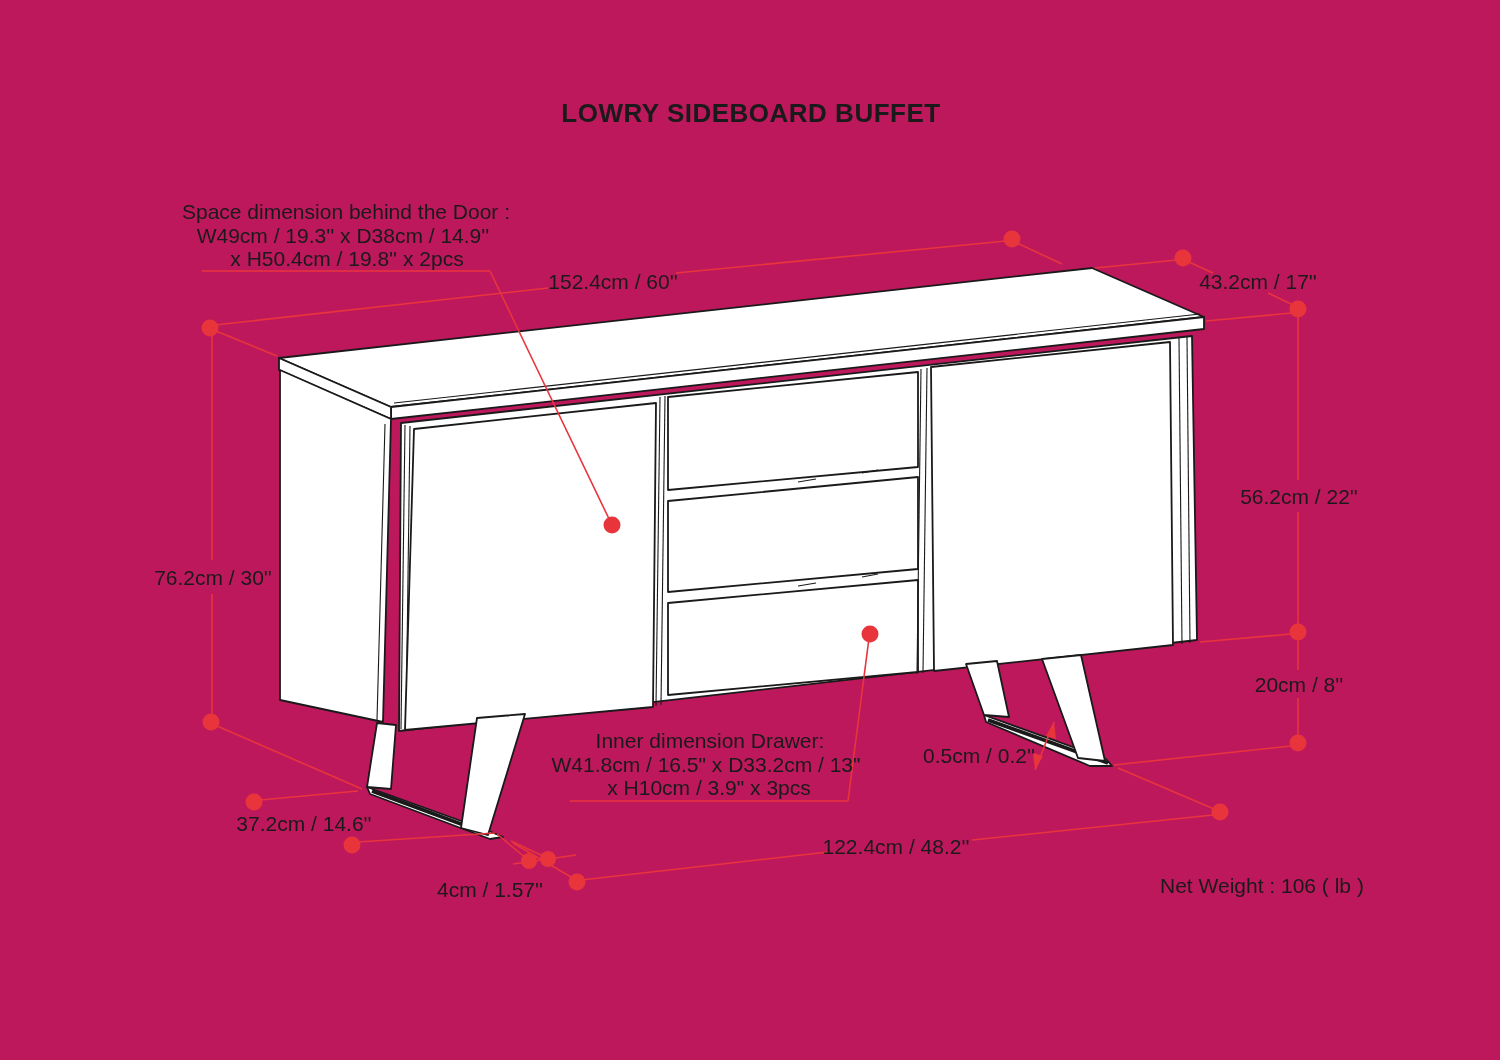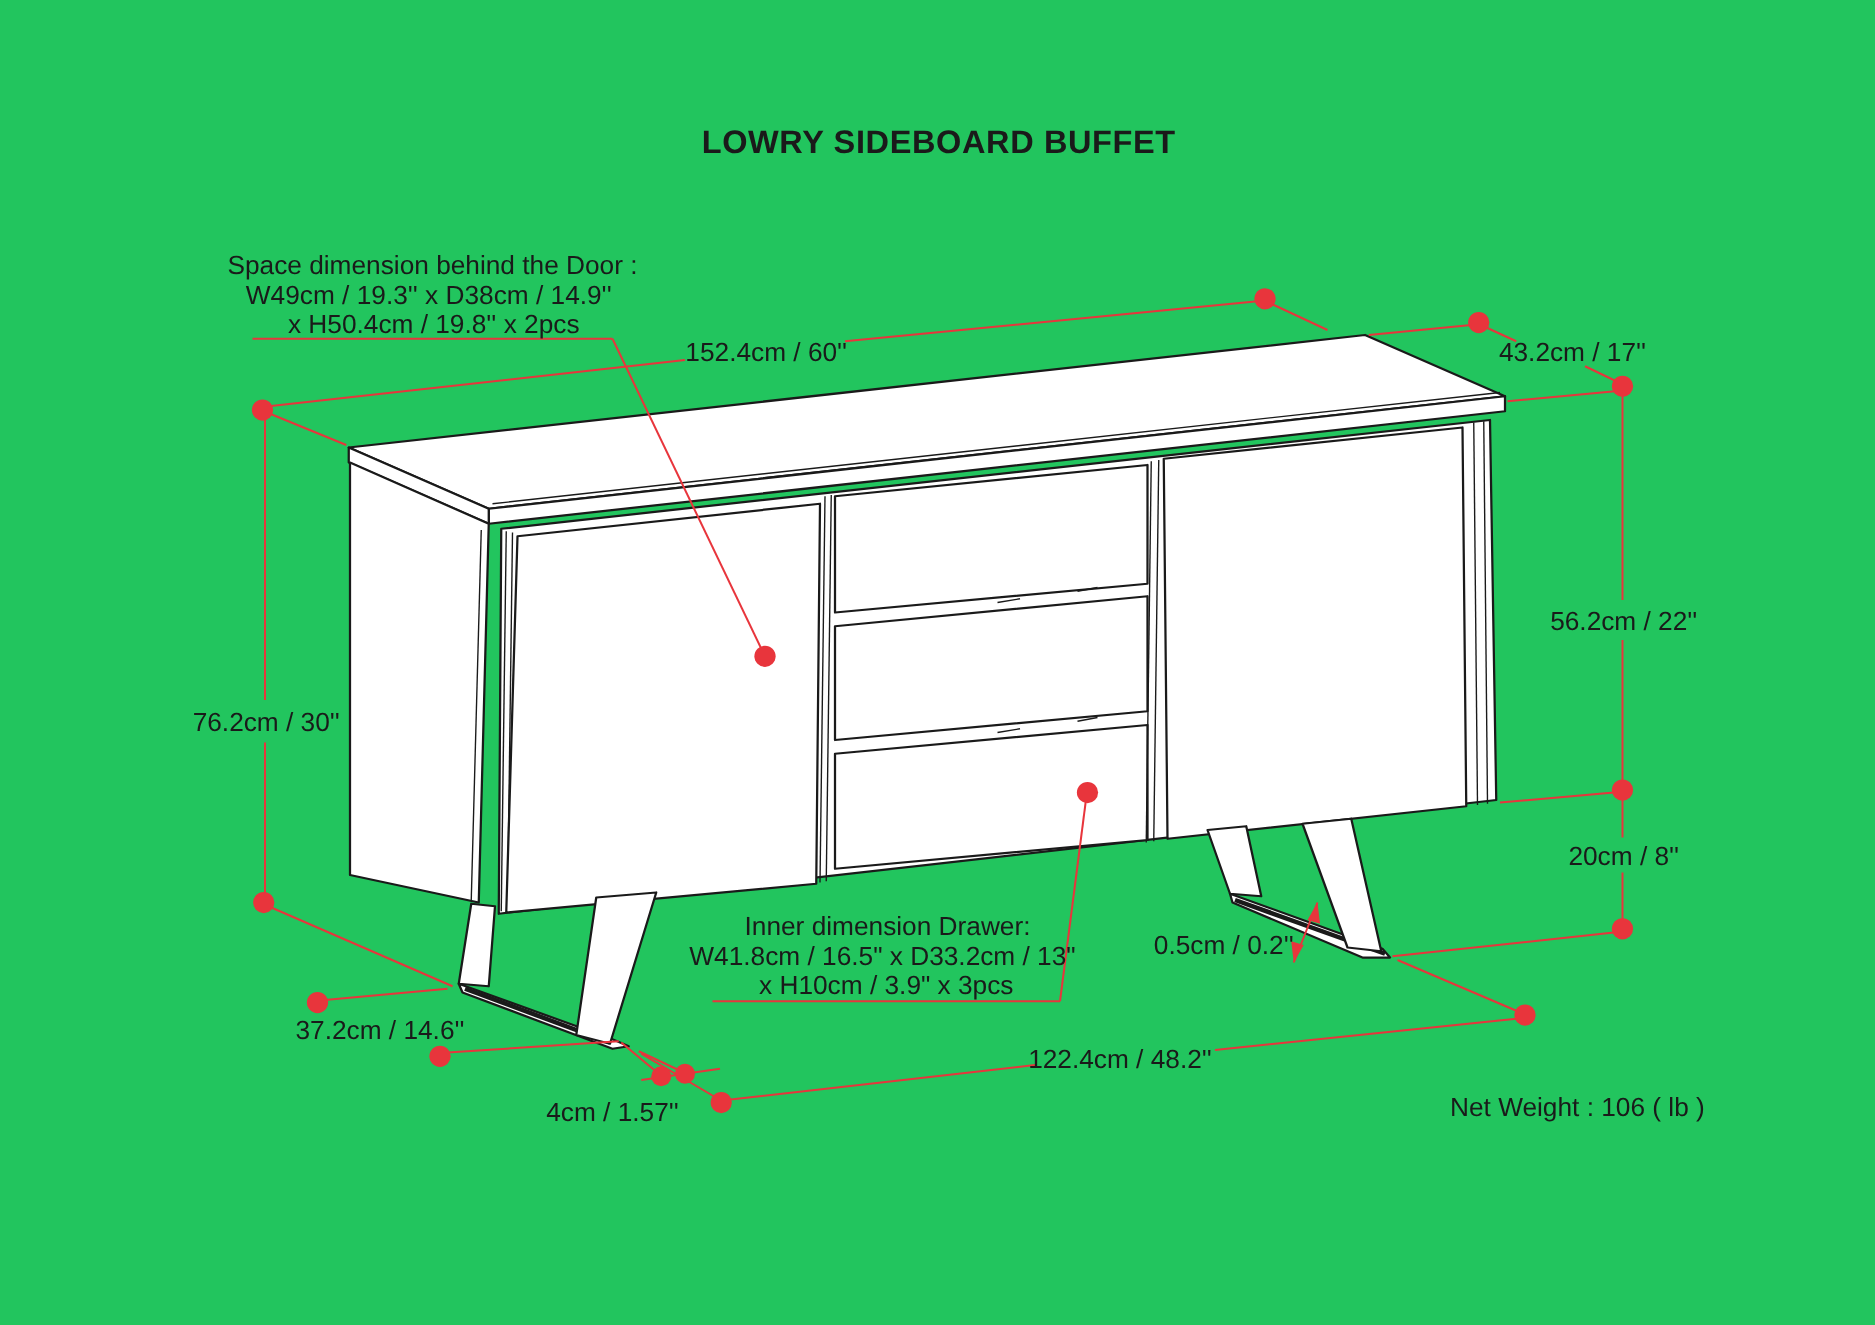--- a/index.html
+++ b/index.html
@@ -1,18 +1,18 @@
 <!DOCTYPE html>
 <html><head>
 <meta charset="utf-8">
 <style>
   html,body { margin:0; padding:0; background:#e9e9e9; }
   .canvas {
     position:relative; width:1500px; height:1060px; margin:0 auto;
-    background:#22c55e; outline:1px solid #b9b9b9; overflow:hidden;
+    background:#be185d; outline:1px solid #b9b9b9; overflow:hidden;
     font-family:"Liberation Sans", sans-serif;
   }
   svg { position:absolute; left:0; top:0; }
   text { fill:#1a1a1a; font-family:"Liberation Sans", sans-serif; }
   .lbl   { font-size:21px; }
   .title { font-size:26px; font-weight:bold; letter-spacing:0.5px; }
   .blk   { stroke:#1a1a1a; fill:none; stroke-width:1.8; stroke-linejoin:round; }
   .blk-thin { stroke:#1a1a1a; fill:none; stroke-width:1.1; }
   .blk-thick{ stroke:#1a1a1a; fill:none; stroke-width:3.6; }
   .face  { fill:#ffffff; }

